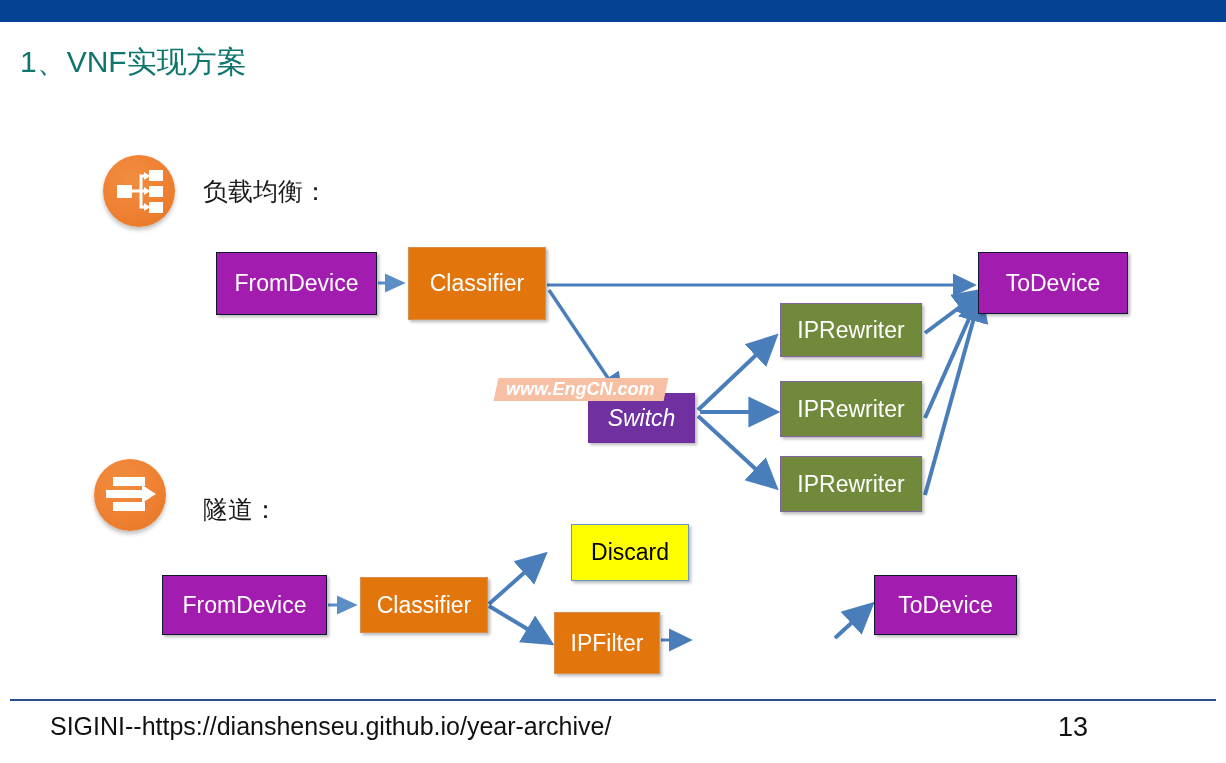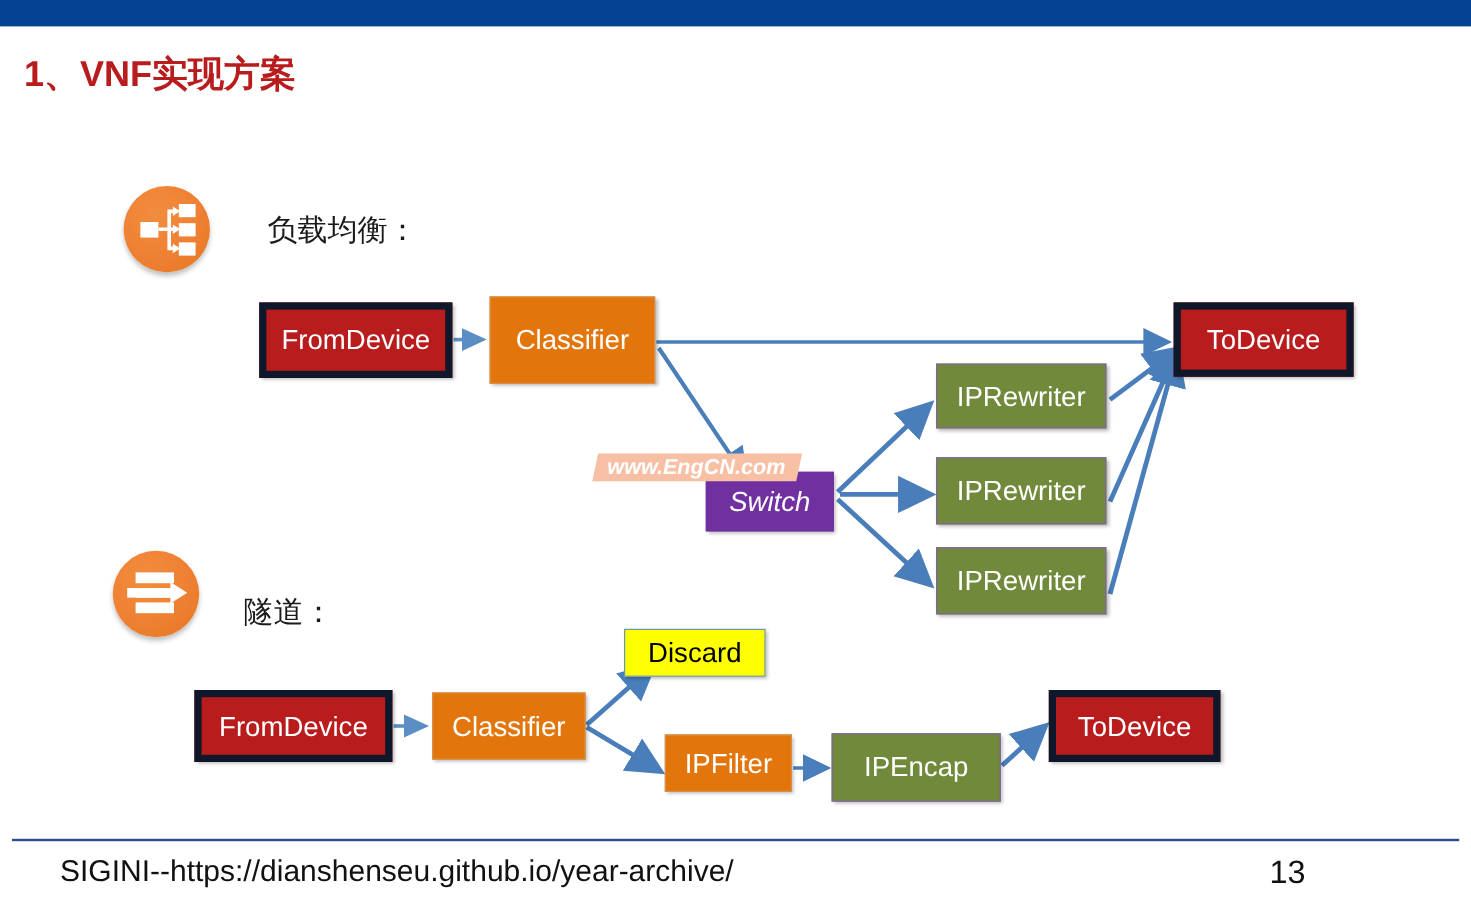--- a/index.html
+++ b/index.html
@@ -11,21 +11,21 @@
     position:relative;
   }
   #slide{position:absolute;inset:0;width:1226px;height:763px;overflow:hidden;background:#fff;}
 
   
   .topbar{position:absolute;left:0;top:0;width:1226px;height:22px;background:#064293;}
 
   
   .title-main{
     position:absolute;left:20px;top:42px;
-    font-size:30px;font-weight:bold;color:#b91c1c;letter-spacing:0px;
+    font-size:30px;font-weight:normal;color:#0f766e;letter-spacing:0px;
     white-space:nowrap;
   }
   .title-sub{
     position:absolute;left:20px;top:100px;
     font-size:22px;font-weight:bold;color:#1a1a1a;
     white-space:nowrap;
   }
 
   
   .sec-icon{position:absolute;width:72px;height:72px;border-radius:50%;
@@ -34,21 +34,21 @@
   .sec-label{position:absolute;font-size:25px;color:#1a1a1a;white-space:nowrap;}
 
   
   .node{
     position:absolute;box-sizing:border-box;
     display:flex;align-items:center;justify-content:center;
     color:#ffffff;font-size:23px;line-height:1;
     box-shadow:2px 2px 3px rgba(0,0,0,.28);
     text-align:center;
   }
-  .n-blue  {background:#b91c1c;border:6px solid #0f172a;}
+  .n-blue  {background:#a21caf;border:1px solid #0f172a;}
   .n-orange{background:#e2760d;border:1px solid #d88f4e;}
   .n-green {background:#70893a;border:1px solid #8064a2;}
   .n-purple{background:#7030a0;border:none;font-style:italic;}
   .n-yellow{background:#ffff00;border:1px solid #6c96c0;color:#000000;}
 
   
   svg.wires{position:absolute;left:0;top:0;width:1226px;height:763px;overflow:visible;}
 
   
   .wm{position:absolute;left:468px;top:348px;width:300px;height:58px;pointer-events:none;}
@@ -79,21 +79,21 @@
       <rect x="14" y="30" width="15" height="13" fill="#ffffff"></rect>
       <rect x="46" y="15" width="14" height="11" fill="#ffffff"></rect>
       <rect x="46" y="31" width="14" height="11" fill="#ffffff"></rect>
       <rect x="46" y="47" width="14" height="11" fill="#ffffff"></rect>
       <path d="M29 36 L38 36 M38 36 L38 21 L45 21 M38 36 L45 36 M38 36 L38 52 L45 52" stroke="#ffffff" stroke-width="3" fill="none"></path>
       <path d="M41 17 l6 4 -6 4 z" fill="#ffffff"></path>
       <path d="M41 32 l6 4 -6 4 z" fill="#ffffff"></path>
       <path d="M41 48 l6 4 -6 4 z" fill="#ffffff"></path>
     </svg>
   </div>
-  <div class="sec-label" style="left:203px;top:175px;margin-left:20px;">负载均衡：</div>
+  <div class="sec-label" style="left:203px;top:175px;">负载均衡：</div>
 
   <div class="sec-icon" style="left:94px;top:459px;">
     <svg width="72" height="72" viewBox="0 0 72 72" aria-hidden="true">
       <rect x="19" y="18" width="32" height="9" fill="#ffffff"></rect>
       <rect x="19" y="31" width="32" height="8" fill="#ffffff"></rect>
       <rect x="19" y="43" width="32" height="9" fill="#ffffff"></rect>
       <rect x="12" y="31" width="40" height="8" fill="#ffffff"></rect>
       <path d="M48 26 l14 9 -14 9 z" fill="#ffffff"></path>
     </svg>
   </div>
@@ -137,22 +137,21 @@
   <div class="node n-blue" style="left:978px;top:252px;width:150px;height:62px;">ToDevice</div>
 
   <div class="wm">
     <div class="wm-band">
       <span>www.EngCN.com</span>
     </div>
   </div>
 
   <div class="node n-blue" style="left:162px;top:575px;width:165px;height:60px;">FromDevice</div>
   <div class="node n-orange" style="left:360px;top:577px;width:128px;height:56px;">Classifier</div>
-  <div class="node n-yellow" style="left:520px;top:524px;width:118px;height:40px;text-align:right;">Discard</div>
-  <div class="node n-orange" style="left:554px;top:612px;width:106px;height:48px;">IPFilter</div>
-  <div class="node n-green" style="left:693px;top:611px;width:141px;height:57px;">IPEncap</div>
+  <div class="node n-yellow" style="left:571px;top:524px;width:118px;height:57px;text-align:right;">Discard</div>
+  <div class="node n-orange" style="left:554px;top:612px;width:106px;height:62px;">IPFilter</div>
   <div class="node n-blue" style="left:874px;top:575px;width:143px;height:60px;">ToDevice</div>
 
   <div class="footer-rule"></div>
   <div class="footer-text">SIGINI--https://dianshenseu.github.io/year-archive/</div>
   <div class="page-num">13</div>
 
 </div>
 
 </body></html>

